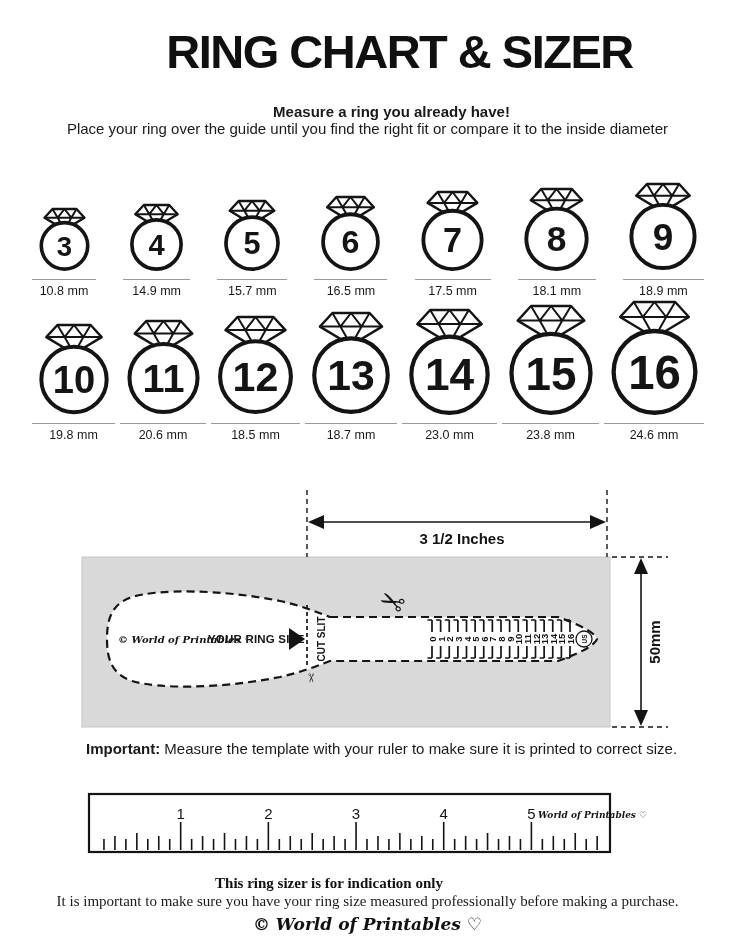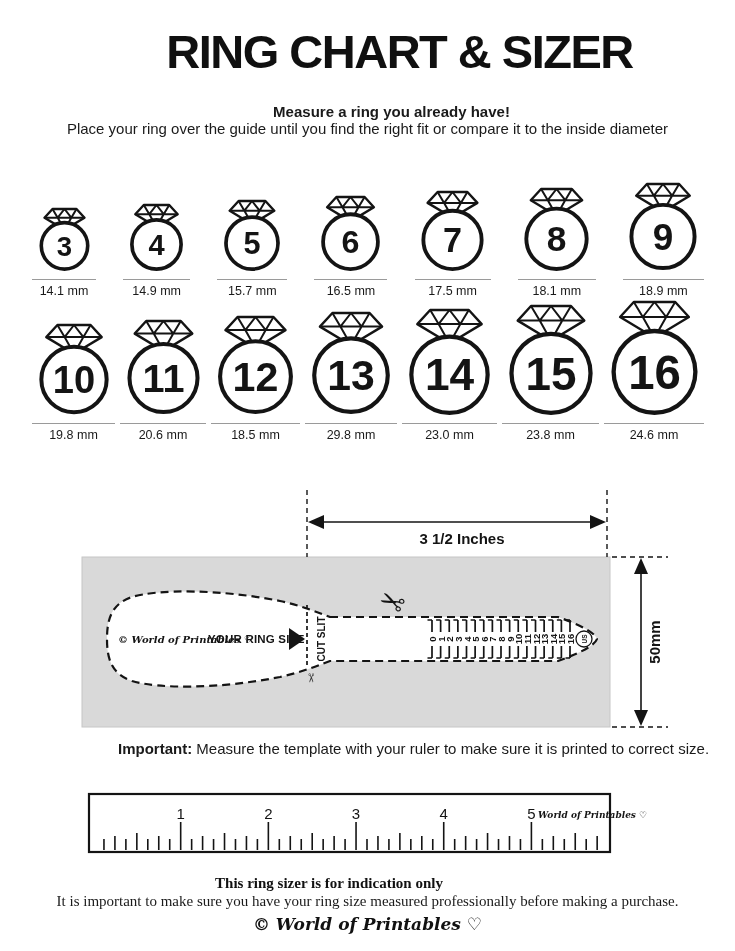--- a/index.html
+++ b/index.html
@@ -11,21 +11,21 @@
             font-size:15px;line-height:17px;color:#1a1a1a;}
   #subtitle .b{font-weight:bold;padding-left:48px;}
   .ring-row{position:absolute;left:32px;width:672px;display:flex;
             justify-content:space-between;align-items:flex-end;}
   #ring-row-0{top:184px;height:114px;}
   #ring-row-1{top:302px;height:140px;}
   .ring-cell{display:flex;flex-direction:column;align-items:center;justify-content:flex-end;}
   .ring-underline{height:1px;background:#9a9a9a;margin-top:5px;}
   .ring-mm{font-size:12.5px;color:#1a1a1a;margin-top:4px;white-space:nowrap;}
   #sizer-svg{position:absolute;top:478px;left:0;}
-  #important{position:absolute;top:740px;left:86px;font-size:15px;color:#1a1a1a;margin-left:32px;}
+  #important{position:absolute;top:740px;left:86px;font-size:15px;color:#1a1a1a;}
   #important .b{font-weight:bold;}
   #ruler-svg{position:absolute;top:788px;left:0;}
   #footer-bold{position:absolute;top:875px;left:0;width:658px;text-align:center;
                font-size:15px;font-weight:bold;color:#111;font-family:Liberation Serif, serif;}
   #footer-text{position:absolute;top:893px;left:0;width:735px;text-align:center;
                font-size:15px;color:#1a1a1a;font-family:Liberation Serif, serif;}
   #footer-brand{position:absolute;top:914px;left:0;width:735px;text-align:center;
                 font-family:"DejaVu Serif",serif;font-style:italic;font-weight:bold;
                 font-size:17px;color:#111;}
 </style>
@@ -44,21 +44,21 @@
   <div id="ring-row-0" class="ring-row">
       <div class="ring-cell">
         <svg width="61" height="67">
           <path d="M18.5,2.0 L42.5,2.0 L50.5,10.7 L30.5,22.8 L10.5,10.7 Z" fill="#fff" stroke="#141414" stroke-width="2.4" stroke-linejoin="round"></path>
           <path d="M10.5,10.7 L50.5,10.7 M18.5,2.0 L23.7,10.7 L30.5,2 L37.3,10.7 L42.5,2.0
                     M23.7,10.7 L30.5,22.8 M37.3,10.7 L30.5,22.8" fill="none" stroke="#141414" stroke-width="2" stroke-linejoin="round"></path>
           <circle cx="30.5" cy="38.85038" r="23.22695" fill="#fff" stroke="#141414" stroke-width="3.6011"></circle>
           <text x="30.5" y="48.623618750000006" fill="#141414" font-family="&quot;Liberation Sans&quot;,sans-serif" font-size="27.530250000000002" font-weight="bold" text-anchor="middle">3</text>
         </svg>
         <div class="ring-underline" style="width: 64px;"></div>
-        <div class="ring-mm">14.1 mm</div>
+        <div class="ring-mm">10.8 mm</div>
       </div>
       <div class="ring-cell">
         <svg width="63" height="71">
           <path d="M18.8,2.0 L44.2,2.0 L52.7,11.2 L31.5,24.0 L10.3,11.2 Z" fill="#fff" stroke="#141414" stroke-width="2.4" stroke-linejoin="round"></path>
           <path d="M10.3,11.2 L52.7,11.2 M18.8,2.0 L24.3,11.2 L31.5,2 L38.7,11.2 L44.2,2.0
                     M24.3,11.2 L31.5,24.0 M38.7,11.2 L31.5,24.0" fill="none" stroke="#141414" stroke-width="2" stroke-linejoin="round"></path>
           <circle cx="31.5" cy="41.45182" r="24.61855" fill="#fff" stroke="#141414" stroke-width="3.6578999999999997"></circle>
           <text x="31.5" y="51.779568749999996" fill="#141414" font-family="&quot;Liberation Sans&quot;,sans-serif" font-size="29.09225" font-weight="bold" text-anchor="middle">4</text>
         </svg>
         <div class="ring-underline" style="width: 67px;"></div>
@@ -156,21 +156,21 @@
       </div>
       <div class="ring-cell">
         <svg width="88" height="107">
           <path d="M25.4,2.0 L62.6,2.0 L75.1,15.6 L44.0,34.3 L12.9,15.6 Z" fill="#fff" stroke="#141414" stroke-width="2.4" stroke-linejoin="round"></path>
           <path d="M12.9,15.6 L75.1,15.6 M25.4,2.0 L33.4,15.6 L44,2 L54.6,15.6 L62.6,2.0
                     M33.4,15.6 L44.0,34.3 M54.6,15.6 L44.0,34.3" fill="none" stroke="#141414" stroke-width="2" stroke-linejoin="round"></path>
           <circle cx="44" cy="64.17320000000001" r="36.773" fill="#fff" stroke="#141414" stroke-width="4.154"></circle>
           <text x="44" y="79.344125" fill="#141414" font-family="&quot;Liberation Sans&quot;,sans-serif" font-size="42.73500000000001" font-weight="bold" text-anchor="middle">13</text>
         </svg>
         <div class="ring-underline" style="width: 92px;"></div>
-        <div class="ring-mm">29.8 mm</div>
+        <div class="ring-mm">18.7 mm</div>
       </div>
       <div class="ring-cell">
         <svg width="91" height="110">
           <path d="M26.2,2.0 L64.8,2.0 L77.7,16.1 L45.5,35.5 L13.3,16.1 Z" fill="#fff" stroke="#141414" stroke-width="2.4" stroke-linejoin="round"></path>
           <path d="M13.3,16.1 L77.7,16.1 M26.2,2.0 L34.6,16.1 L45.5,2 L56.4,16.1 L64.8,2.0
                     M34.6,16.1 L45.5,35.5 M56.4,16.1 L45.5,35.5" fill="none" stroke="#141414" stroke-width="2" stroke-linejoin="round"></path>
           <circle cx="45.5" cy="66.738" r="38.145" fill="#fff" stroke="#141414" stroke-width="4.21"></circle>
           <text x="45.5" y="82.455625" fill="#141414" font-family="&quot;Liberation Sans&quot;,sans-serif" font-size="44.275000000000006" font-weight="bold" text-anchor="middle">14</text>
         </svg>
         <div class="ring-underline" style="width: 95px;"></div>

